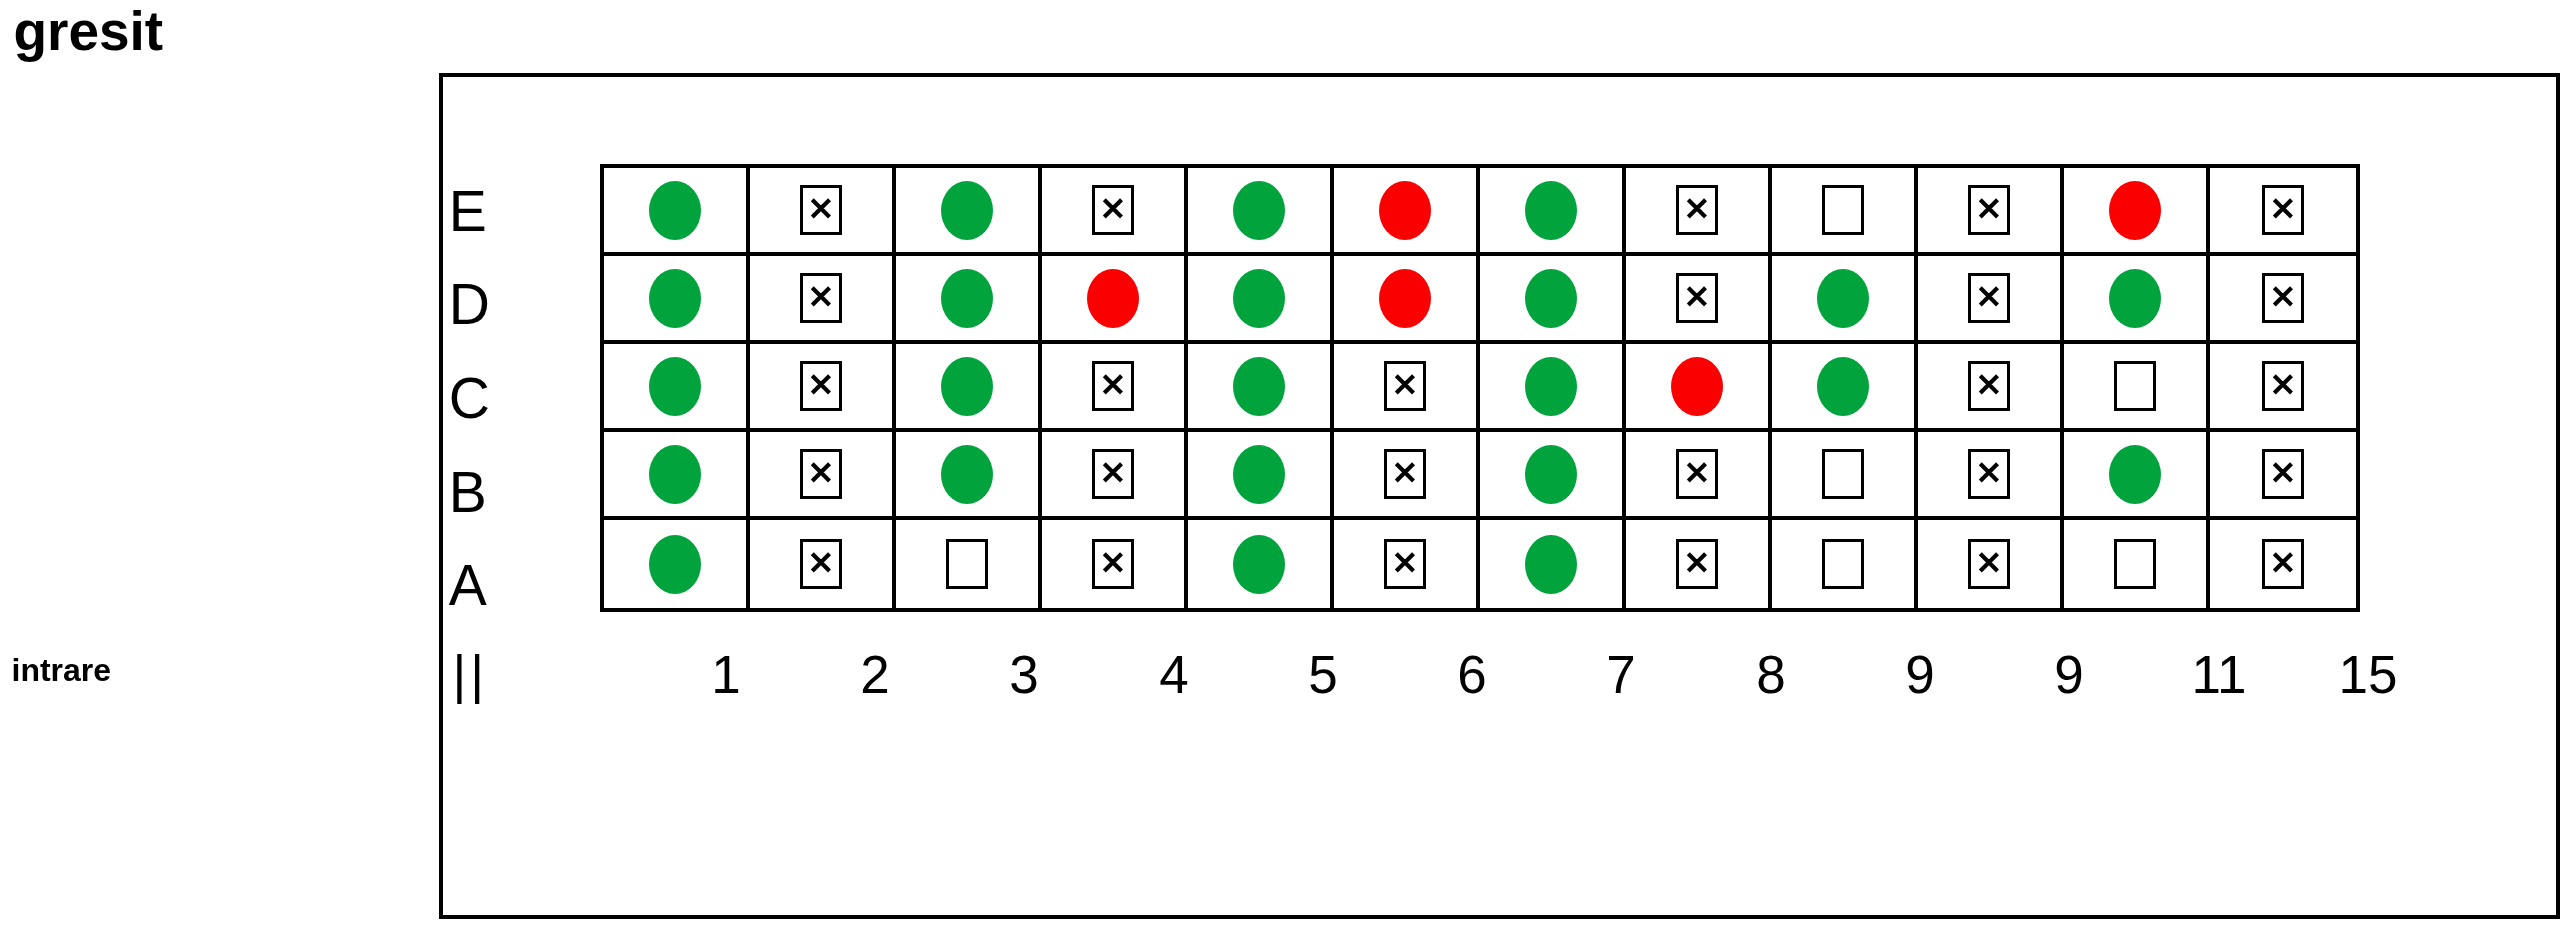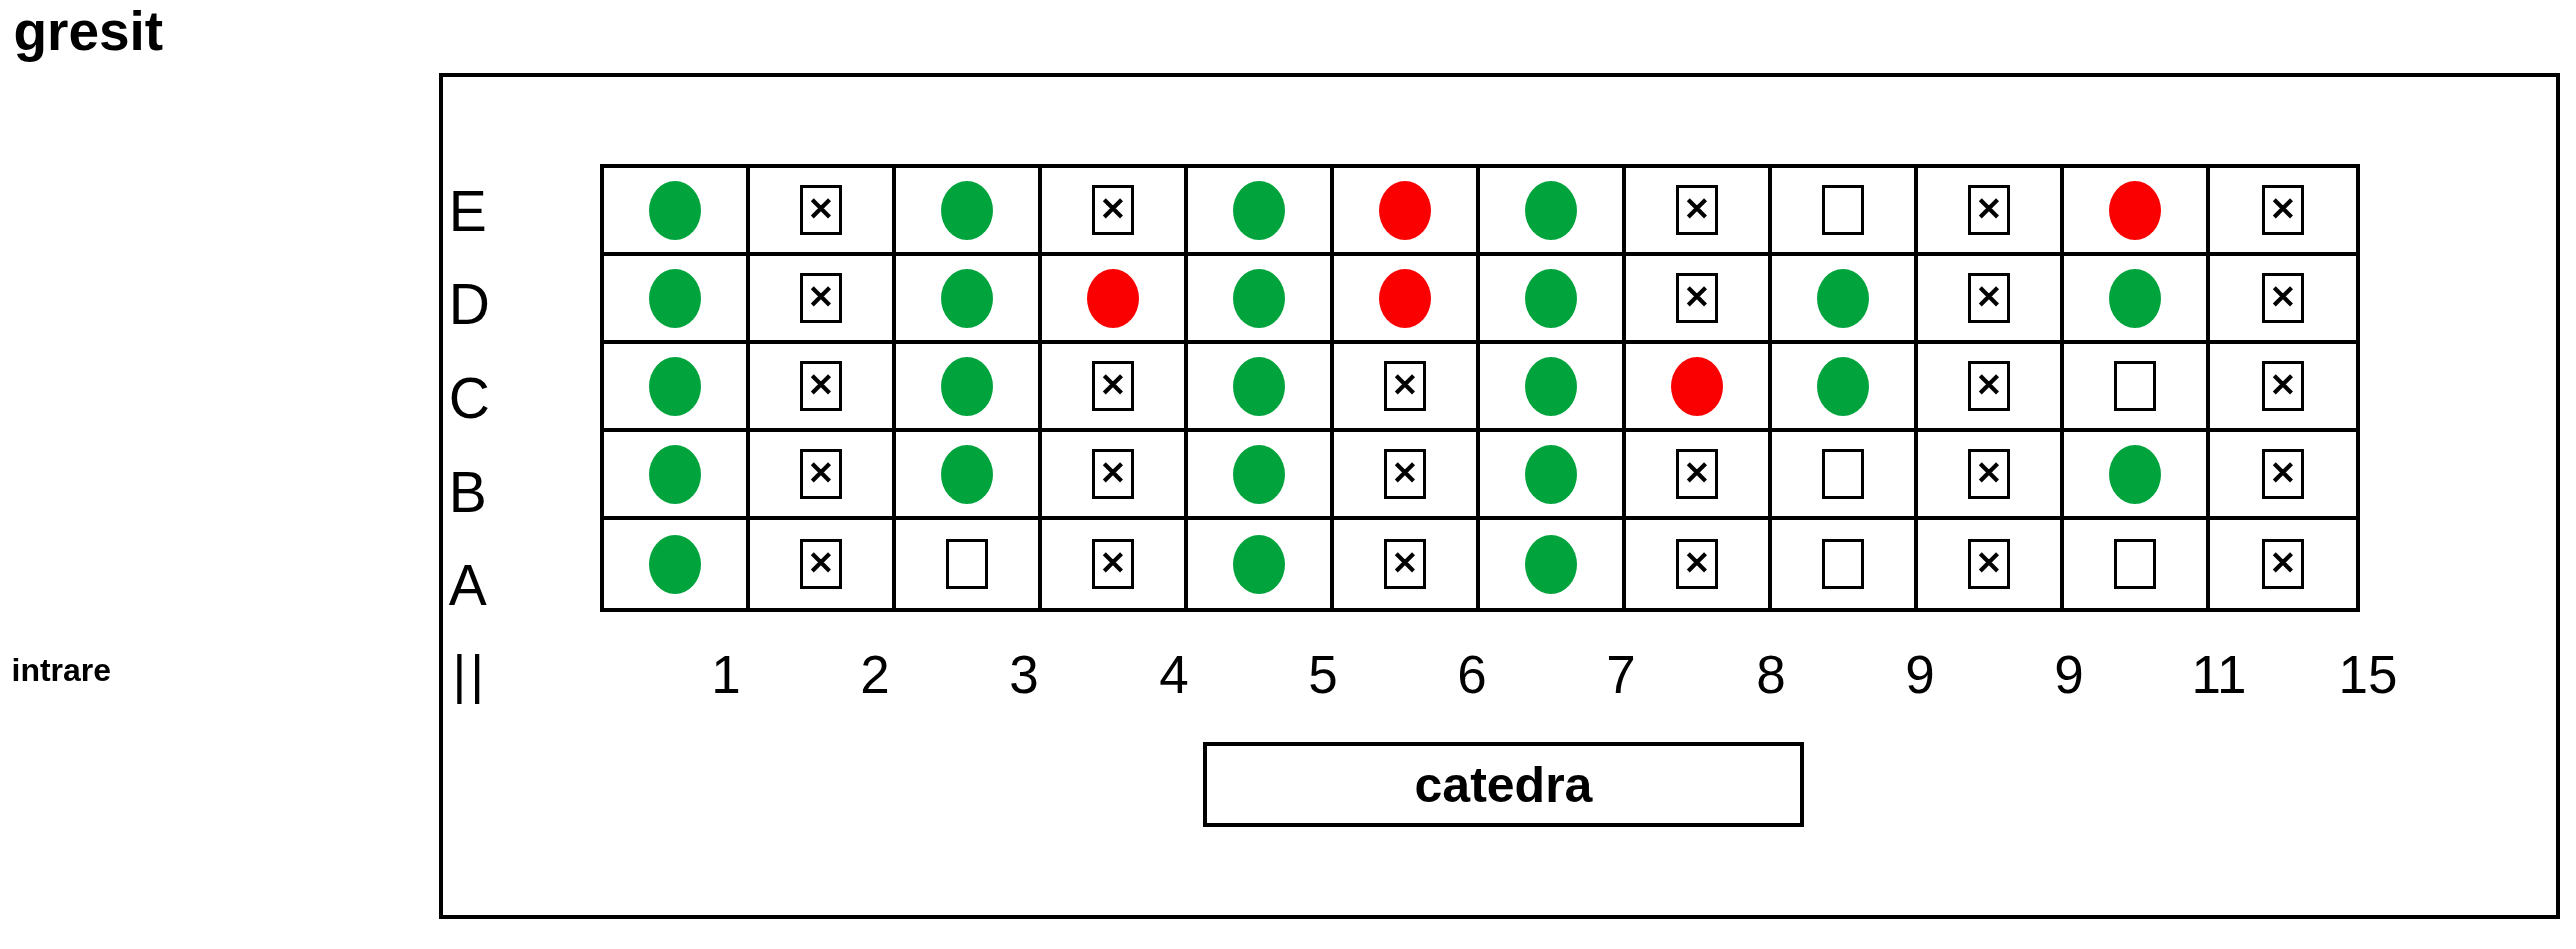--- a/index.html
+++ b/index.html
@@ -398,18 +398,15 @@
       <span class="col-number" style="left: 880px;">5</span>
       <span class="col-number" style="left: 1029px;">6</span>
       <span class="col-number" style="left: 1178px;">7</span>
       <span class="col-number" style="left: 1328px;">8</span>
       <span class="col-number" style="left: 1477px;">9</span>
       <span class="col-number" style="left: 1626px;">9</span>
       <span class="col-number" style="left: 1776px;">11</span>
       <span class="col-number" style="left: 1925px;">15</span>
     </div>
 
-  <div class="catedra-box">
-    <span class="catedra-label">catedra</span>
-  </div>
 
 </div>
 
 
 </body></html>

